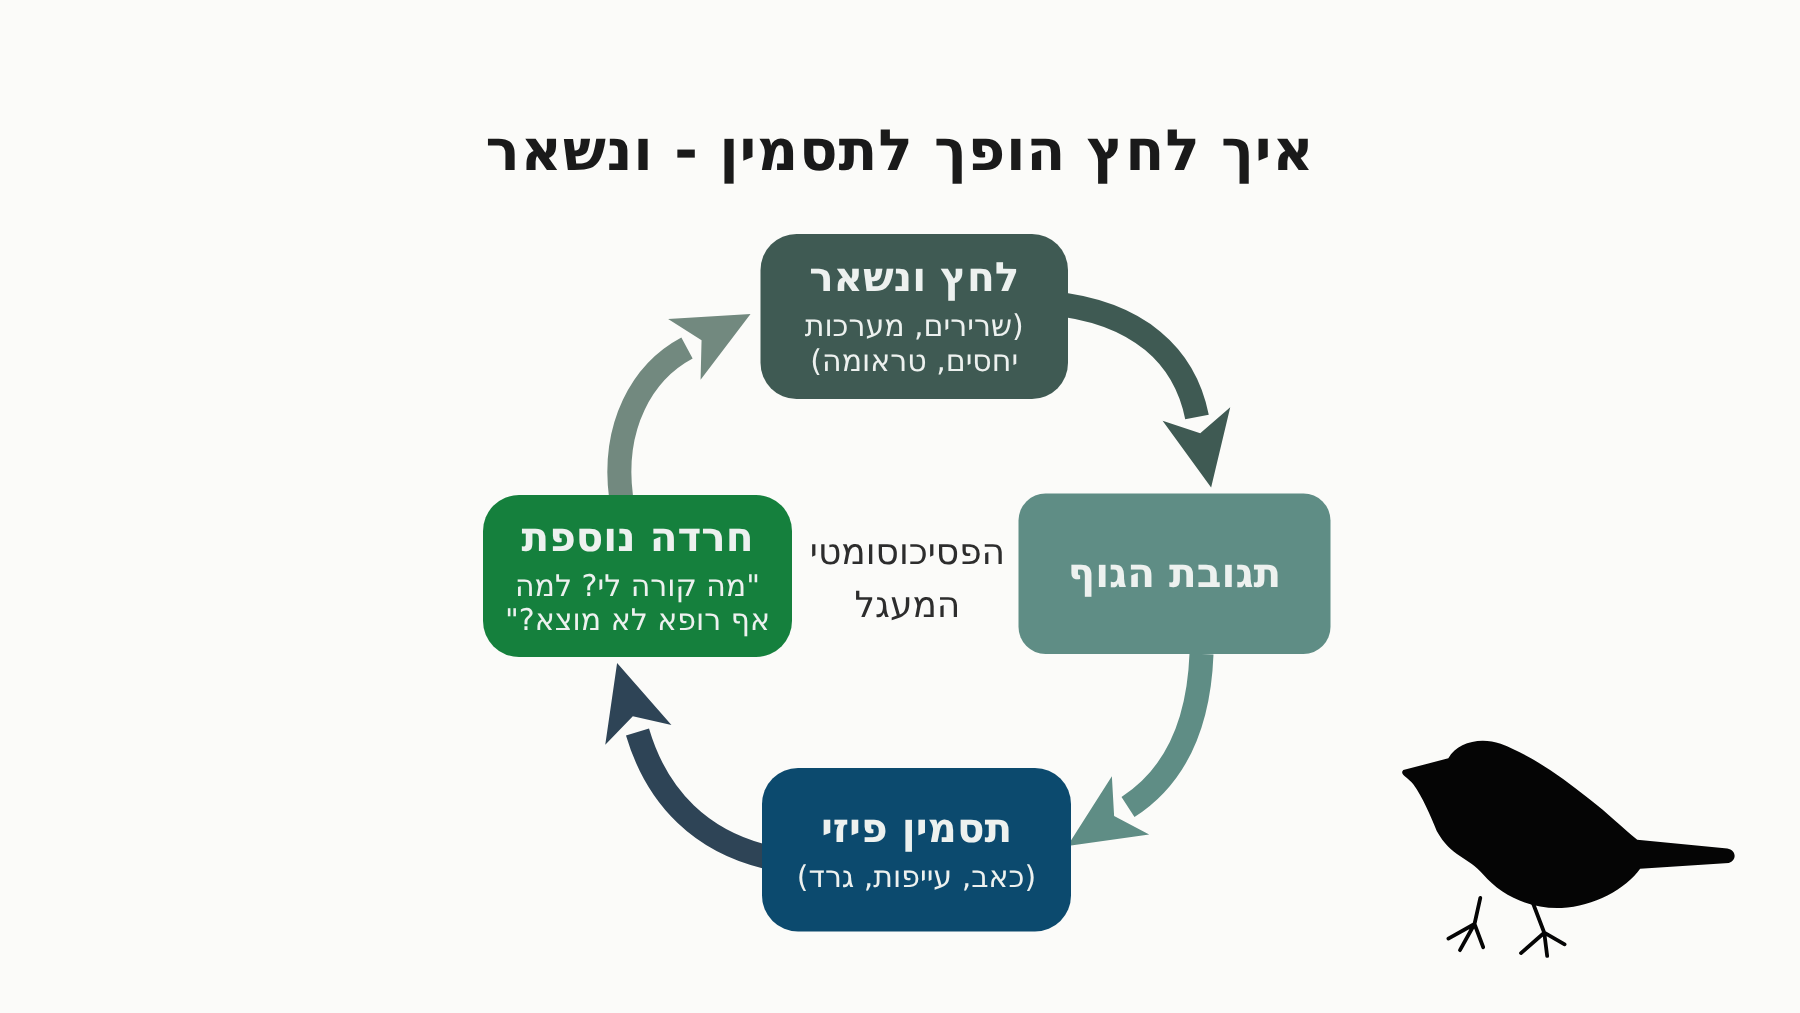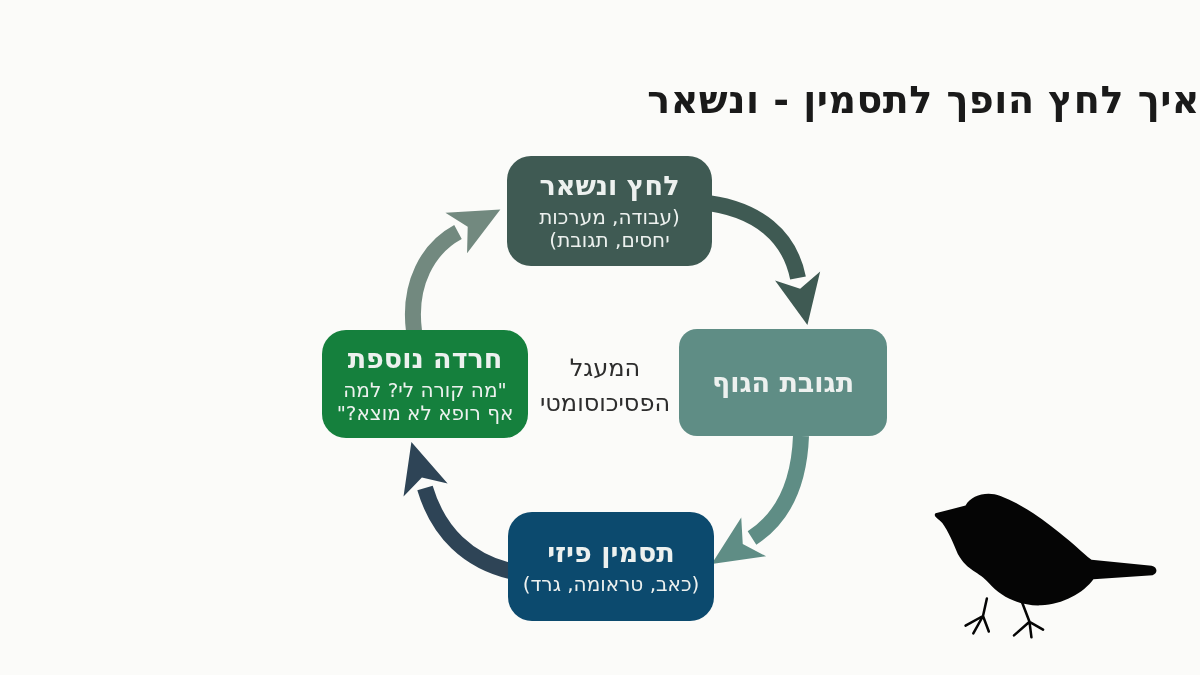--- a/index.html
+++ b/index.html
@@ -8,20 +8,21 @@
     position: relative;
     overflow: hidden;
     font-family: "DejaVu Sans", sans-serif;
     background: #fbfbf9;
   }
   .stage { position: absolute; inset: 0; }
 
   .title {
     position: absolute;
     top: 78px; left: 0; width: 1200px;
+    text-align: center;
     direction: rtl;
     font-size: 38px;
     font-weight: bold;
     color: #1a1a1a;
     letter-spacing: 0.5px;
   }
 
   .arrow-layer { position: absolute; inset: 0; }
 
   .node {
@@ -91,40 +92,40 @@
     </defs>
 
     <path d="M 700 202 C 760 208 790 238 798 278" fill="none" stroke-width="16" marker-end="url(#head0)" style="stroke: rgb(63, 90, 83);"></path>
     <path d="M 801 436 C 799 488 780 520 752 538" fill="none" stroke-width="16" marker-end="url(#head1)" style="stroke: rgb(95, 141, 133);"></path>
     <path d="M 514 572 C 468 562 438 532 425 488" fill="none" stroke-width="16" marker-end="url(#head2)" style="stroke: rgb(46, 68, 86);"></path>
     <path d="M 414 331 C 408 284 428 248 458 232" fill="none" stroke-width="16" marker-end="url(#head3)" style="stroke: rgb(114, 137, 127);"></path>
   </svg>
 
   <div class="node node-top" style="background: rgb(63, 90, 83);">
     <div class="node-title">לחץ ונשאר</div>
-    <div class="node-sub">(עבודה, מערכות יחסים, תגובת)</div>
+    <div class="node-sub">(שרירים, מערכות יחסים, טראומה)</div>
   </div>
 
   <div class="node node-right" style="background: rgb(95, 141, 133); border-radius: 18px;">
     <div class="node-title">תגובת הגוף</div>
   </div>
 
   <div class="node node-bottom" style="background: #0c4a6e;">
     <div class="node-title">תסמין פיזי</div>
-    <div class="node-sub">(כאב, טראומה, גרד)</div>
+    <div class="node-sub">(כאב, עייפות, גרד)</div>
   </div>
 
   <div class="node node-left" style="background: #15803d;">
     <div class="node-title">חרדה נוספת</div>
     <div class="node-sub">"מה קורה לי? למה אף רופא לא מוצא?"</div>
   </div>
 
   <div class="center-label" style="color: rgb(45, 45, 45);">
+    <div>הפסיכוסומטי</div>
     <div>המעגל</div>
-    <div>הפסיכוסומטי</div>
   </div>
 
   <svg class="bird" viewBox="0 0 240 160" xmlns="http://www.w3.org/2000/svg">
     <g style="fill: rgb(5, 5, 5);">
       <path d="M7,22 L38,14
                C44,3 60,-1 74,4
                C95,12 115,26 135,42
                C148,52 158,62 168,70
                L230,76
                C236,77 237,84 231,86

